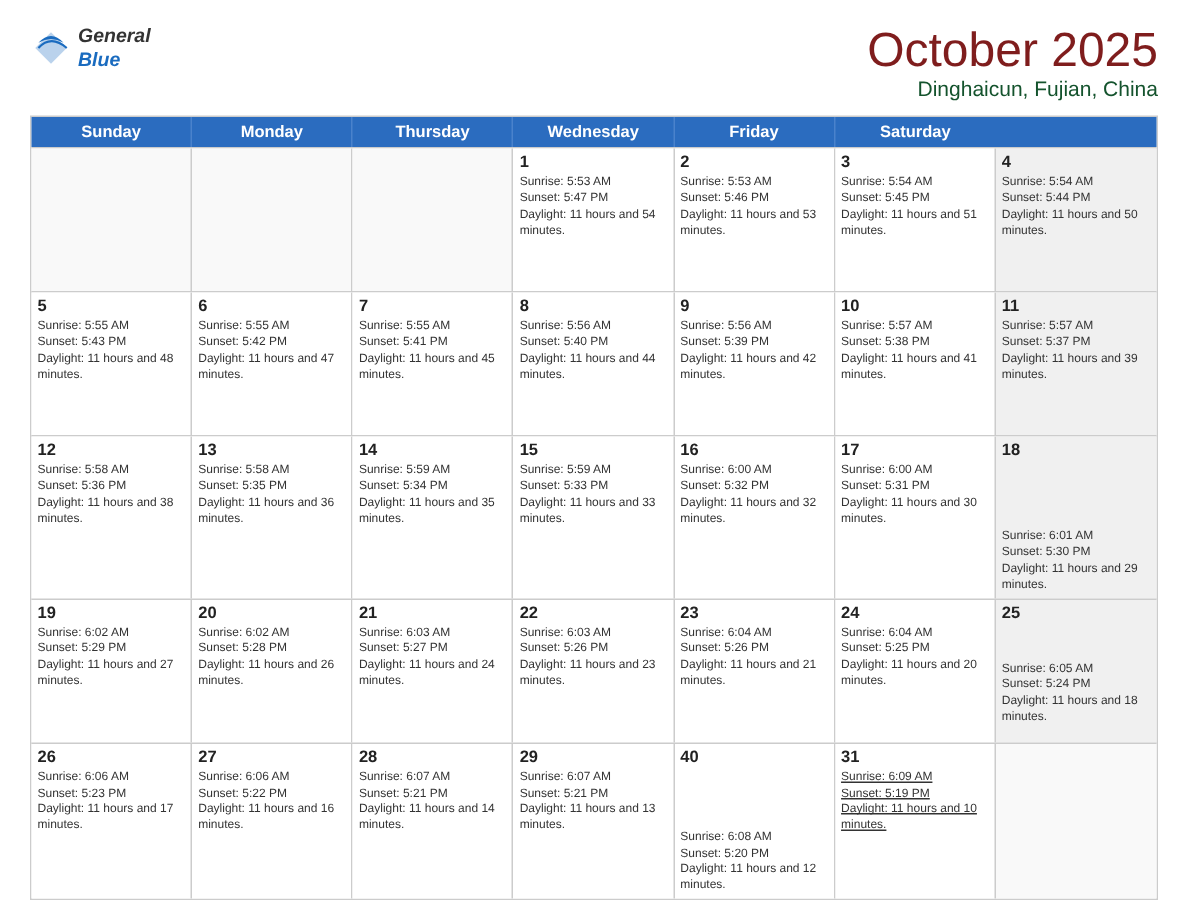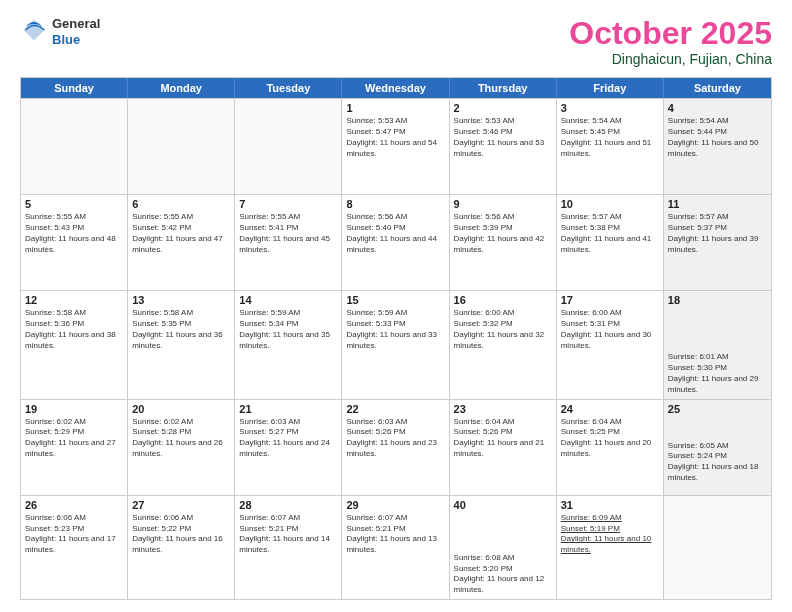--- a/index.html
+++ b/index.html
@@ -18,42 +18,44 @@
       flex-direction: column;
     }
     .header {
       display: flex;
       align-items: flex-start;
       justify-content: space-between;
       margin-bottom: 10px;
     }
     .logo {
       display: flex;
+      align-items: center;
       gap: 4px;
+      font-style: italic;
     }
     .logo-text {
       display: flex;
       flex-direction: column;
       font-size: 13px;
       font-weight: bold;
       line-height: 1.2;
     }
     .logo-text .general { color: #333; }
     .logo-text .blue { color: #1a6bbf; }
     .logo-icon {
       width: 28px;
       height: 28px;
     }
     .title-section {
       text-align: right;
     }
     .month-title {
       font-size: 32px;
-      font-weight: bold;
-      color: #ec4899;
+      font-weight: normal;
+      color: #7f1d1d;
       line-height: 1.1;
       text-align: right;
     }
     .subtitle {
       font-size: 14px;
       color: #14532d;
     }
     .calendar {
       flex: 1;
       display: flex;
@@ -129,23 +131,22 @@
     <div class="title-section">
       <div class="month-title">October 2025</div>
       <div class="subtitle">Dinghaicun, Fujian, China</div>
     </div>
   </div>
 
   <div class="calendar">
     <div class="cal-header" id="cal-header">
         <div class="cal-header-cell">Sunday</div>
         <div class="cal-header-cell">Monday</div>
-        <div class="cal-header-cell">Tuesday</div>
+        <div class="cal-header-cell">Thursday</div>
         <div class="cal-header-cell">Wednesday</div>
-        <div class="cal-header-cell">Thursday</div>
         <div class="cal-header-cell">Friday</div>
         <div class="cal-header-cell">Saturday</div>
       </div>
     <div class="cal-body" id="cal-body">
         <div class="cal-row">
           <div class="cal-cell empty"></div>
           <div class="cal-cell empty"></div>
           <div class="cal-cell empty"></div>
           <div class="cal-cell">
             <div class="day-number">1</div>

